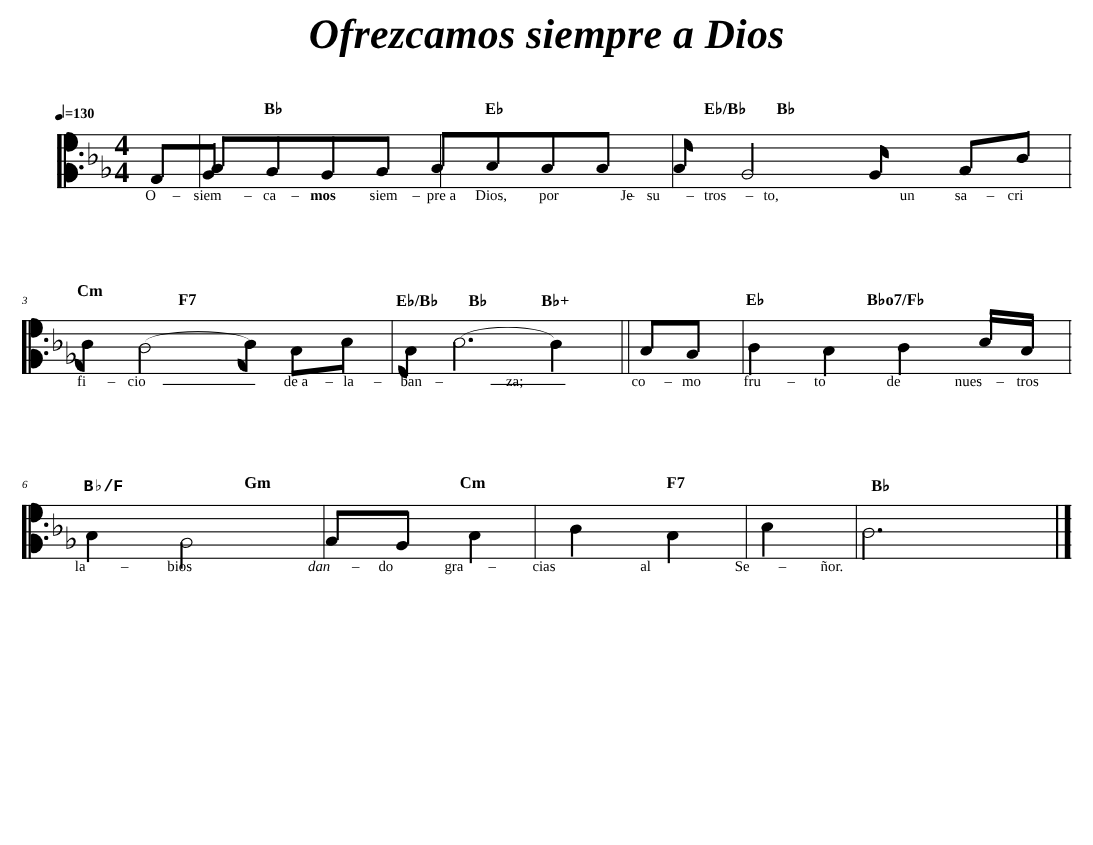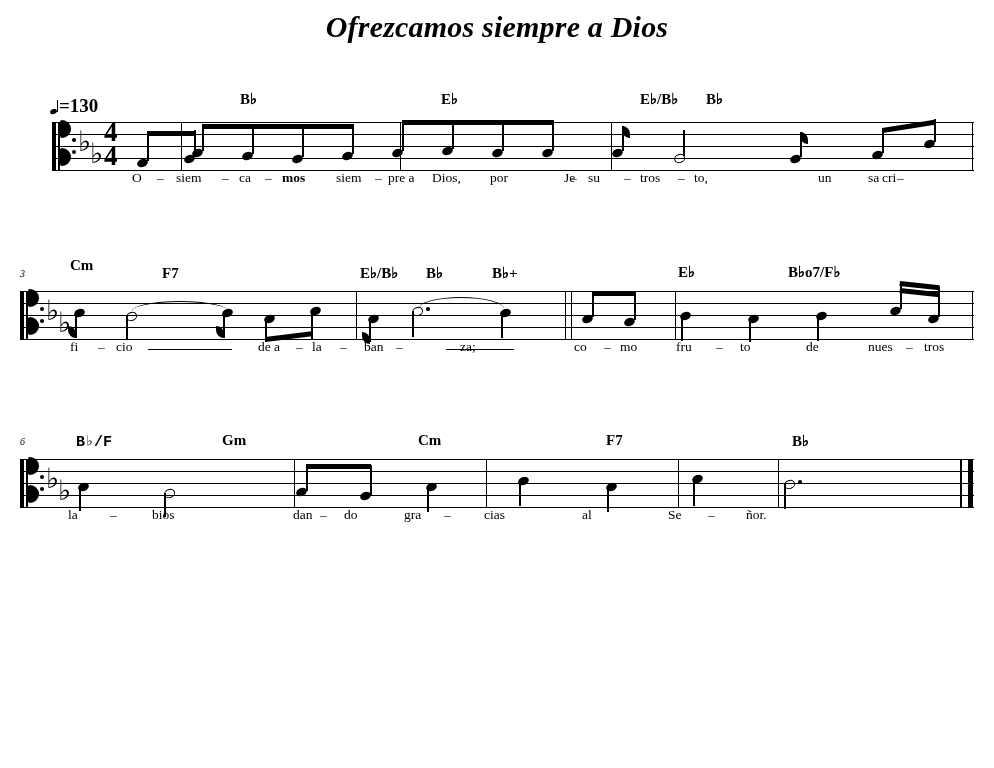--- a/index.html
+++ b/index.html
@@ -9,21 +9,21 @@
     font-family:"Liberation Serif", serif;
     color:#000000;
     position:relative;
     overflow:hidden;
   }
   .sheet{position:absolute;inset:0;}
 
   
   .title{
     position:absolute;top:10px;left:0;width:994px;text-align:center;
-    font-size:30px;font-weight:bold;font-style:italic;
+    font-size:38px;font-weight:bold;font-style:italic;
     font-family:"Liberation Serif", serif;
     letter-spacing:0.2px;
   }
   .subtitle{
     position:absolute;top:50px;left:0;width:994px;text-align:center;
     font-size:17px;font-family:"Liberation Serif", serif;
   }
   .credit{
     position:absolute;top:50px;right:16px;text-align:right;
     font-size:13px;line-height:15px;font-family:"Liberation Serif", serif;
@@ -57,21 +57,21 @@
   .timesig{position:absolute;font-size:0;}
   .timesig span{position:absolute;font-size:27px;font-weight:bold;font-family:"Liberation Serif",serif;line-height:1;}
 
   
   .chord{
     position:absolute;font-size:15px;font-weight:bold;
     font-family:"Liberation Serif", serif;white-space:nowrap;
   }
 
   
-  .tempo{position:absolute;font-size:19px;font-weight:bold;font-family:"Liberation Serif",serif;white-space:nowrap;}
+  .tempo{position:absolute;font-size:13px;font-weight:bold;font-family:"Liberation Serif",serif;white-space:nowrap;}
   .tempo .nt{position:relative;display:inline-block;width:9px;height:13px;vertical-align:-2px;}
   .tempo .nt i{position:absolute;width:7px;height:5px;background:#000;border-radius:50%;transform:rotate(-20deg);left:0;bottom:0;}
   .tempo .nt b{position:absolute;width:1.4px;height:12px;background:#000;right:1px;bottom:2px;}
 
   
   .measnum{position:absolute;font-size:10px;font-style:italic;font-family:"Liberation Serif",serif;}
 
   
   .note{position:absolute;}
   .head{position:absolute;width:11px;height:8px;background:#000;border-radius:50%;transform:rotate(-20deg);}
@@ -221,21 +221,21 @@
     <div class="lyric" style="left:564px;top:48px;">Je</div>
     <div class="hyph" style="left:570px;top:48px;">–</div>
     <div class="lyric" style="left:588px;top:48px;">su</div>
     <div class="hyph" style="left:624px;top:48px;">–</div>
     <div class="lyric" style="left:640px;top:48px;">tros</div>
     <div class="hyph" style="left:678px;top:48px;">–</div>
     <div class="lyric" style="left:694px;top:48px;">to,</div>
     <div class="lyric" style="left:818px;top:48px;">un</div>
     <div class="lyric" style="left:868px;top:48px;">sa</div>
     <div class="hyph" style="left:897px;top:48px;">–</div>
-    <div class="lyric" style="left:882px;top:48px;">cri</div>
+    <div class="lyric" style="left:916px;top:48px;">cri</div>
   </div>
 
   <div class="system" style="top:291px;">
 
     <div class="measnum" style="left:20px;top:-23px;">3</div>
 
     <div class="staff" style="left:20px;width:954px;">
       <div class="line"></div>
         <div class="line"></div>
         <div class="line"></div>
@@ -438,21 +438,21 @@
 
     <div class="chord" style="left:76px;top:-27px;font-family:Liberation Mono, monospace;">B♭/F</div>
     <div class="chord" style="left:222px;top:-27px;">Gm</div>
     <div class="chord" style="left:418px;top:-27px;">Cm</div>
     <div class="chord" style="left:606px;top:-27px;">F7</div>
     <div class="chord" style="left:792px;top:-27px;">B♭</div>
 
     <div class="lyric" style="left:68px;top:48px;">la</div>
     <div class="hyph" style="left:110px;top:48px;">–</div>
     <div class="lyric" style="left:152px;top:48px;">bios</div>
-    <div class="lyric" style="left:293px;top:48px;">dan</div>
+    <div class="lyric" style="left:280px;top:48px;font-style:italic;">dan</div>
     <div class="hyph" style="left:320px;top:48px;">–</div>
     <div class="lyric" style="left:344px;top:48px;">do</div>
     <div class="lyric" style="left:404px;top:48px;">gra</div>
     <div class="hyph" style="left:444px;top:48px;">–</div>
     <div class="lyric" style="left:484px;top:48px;">cias</div>
     <div class="lyric" style="left:582px;top:48px;">al</div>
     <div class="lyric" style="left:668px;top:48px;">Se</div>
     <div class="hyph" style="left:708px;top:48px;">–</div>
     <div class="lyric" style="left:746px;top:48px;">ñor.</div>
   </div>

